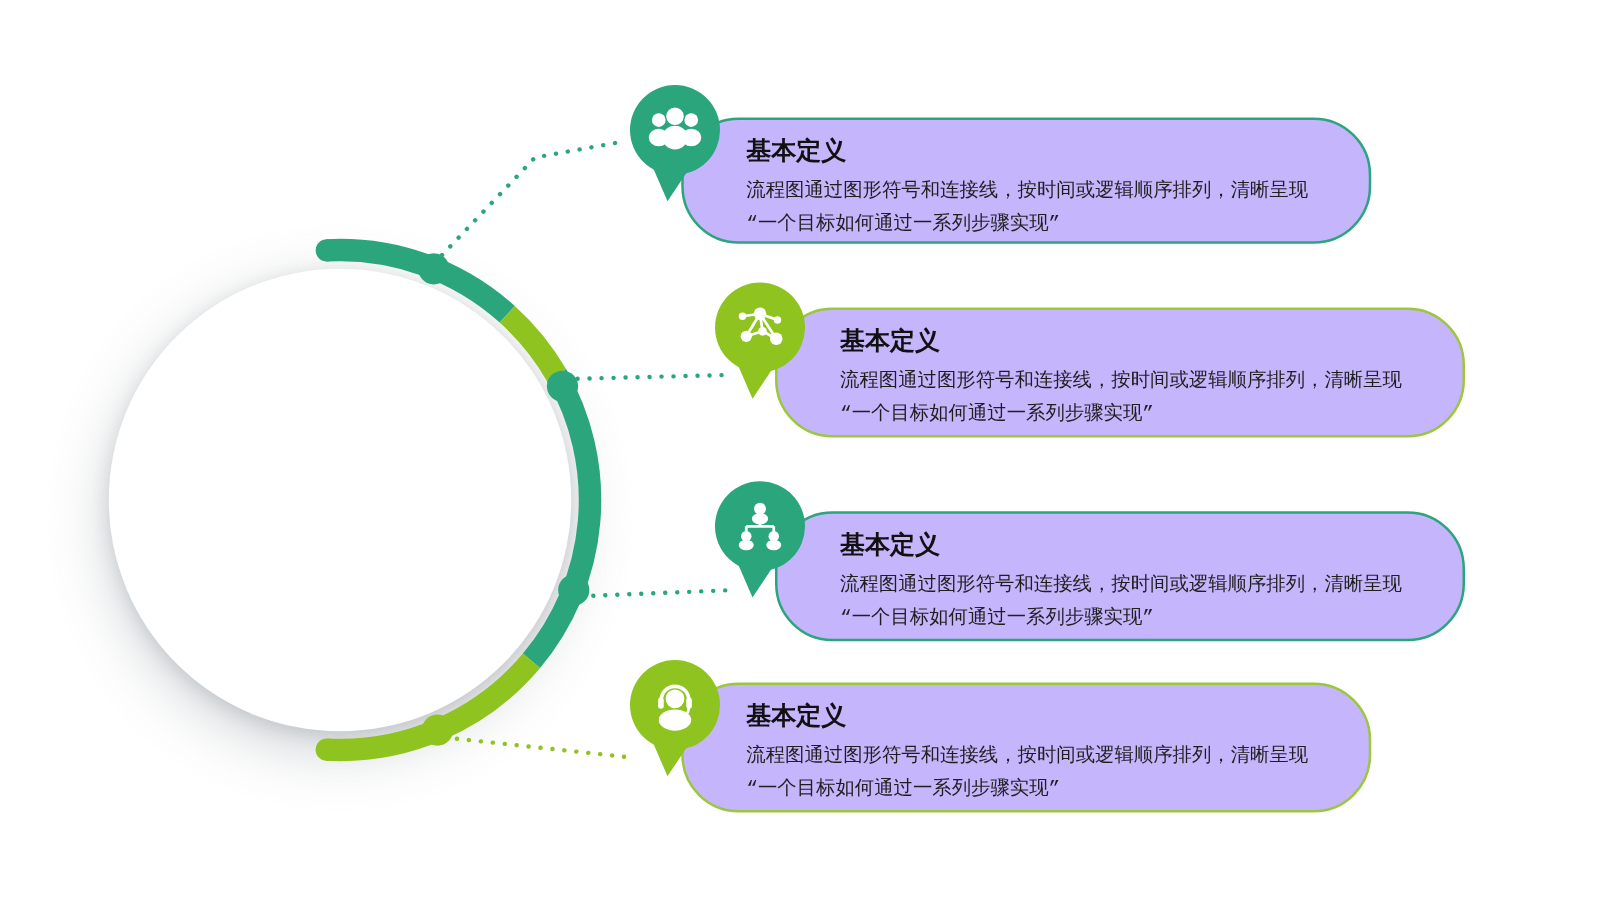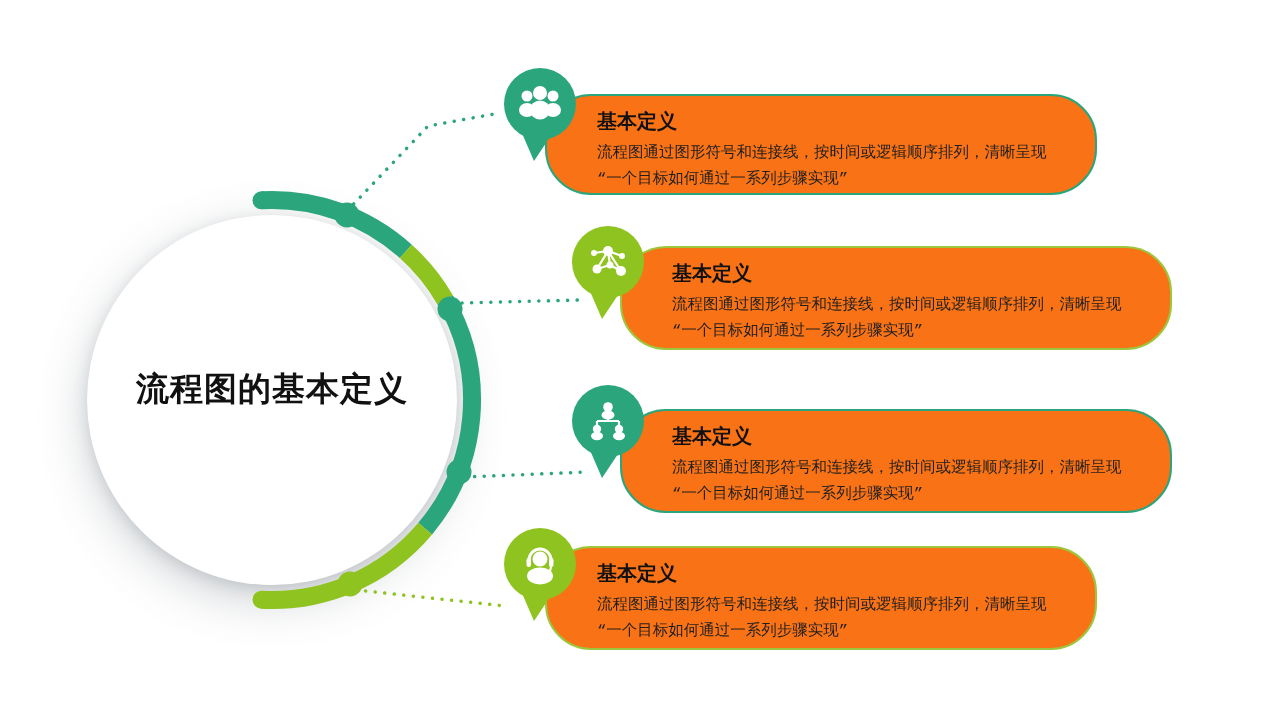--- a/index.html
+++ b/index.html
@@ -25,21 +25,21 @@
   }
   .hero-title {
     font-size: 33px; font-weight: 800; color: #111111;
     letter-spacing: 1px; margin-bottom: 22px; white-space: nowrap;
   }
   .hero-subtitle { font-size: 19px; color: #2b2b2b; line-height: 1.65; }
 
   
   .card {
     position: absolute;
-    background: #f97316;
+    background: #c4b5fd;
     border: 2.5px solid #2BA57C;
     border-radius: 46px;
     padding: 13px 30px 12px 50px;
     z-index: 2;
   }
   .card.teal { border-color: #2BA57C; }
   .card.lime { border-color: #9CC63B; }
   .card-title { font-size: 20px; font-weight: 700; color: #111111; line-height: 1.25; margin-bottom: 6px; }
   .card-body  { font-size: 15.5px; color: #1f1f1f; line-height: 1.68; font-family: Liberation Mono, monospace; }
 
@@ -54,21 +54,20 @@
     z-index: 3;
     pointer-events: none;
   }
 </style>
 </head>
 <body>
 
 <div class="stage">
 
   <div class="hero-circle">
-    <div class="hero-title">流程图的基本定义</div>
   </div>
 
   <div class="card card1 teal">
     <div class="card-title">基本定义</div>
     <div class="card-body">流程图通过图形符号和连接线，按时间或逻辑顺序排列，清晰呈现 “一个目标如何通过一系列步骤实现”</div>
   </div>
 
   <div class="card card2 lime">
     <div class="card-title">基本定义</div>
     <div class="card-body">流程图通过图形符号和连接线，按时间或逻辑顺序排列，清晰呈现 “一个目标如何通过一系列步骤实现”</div>

